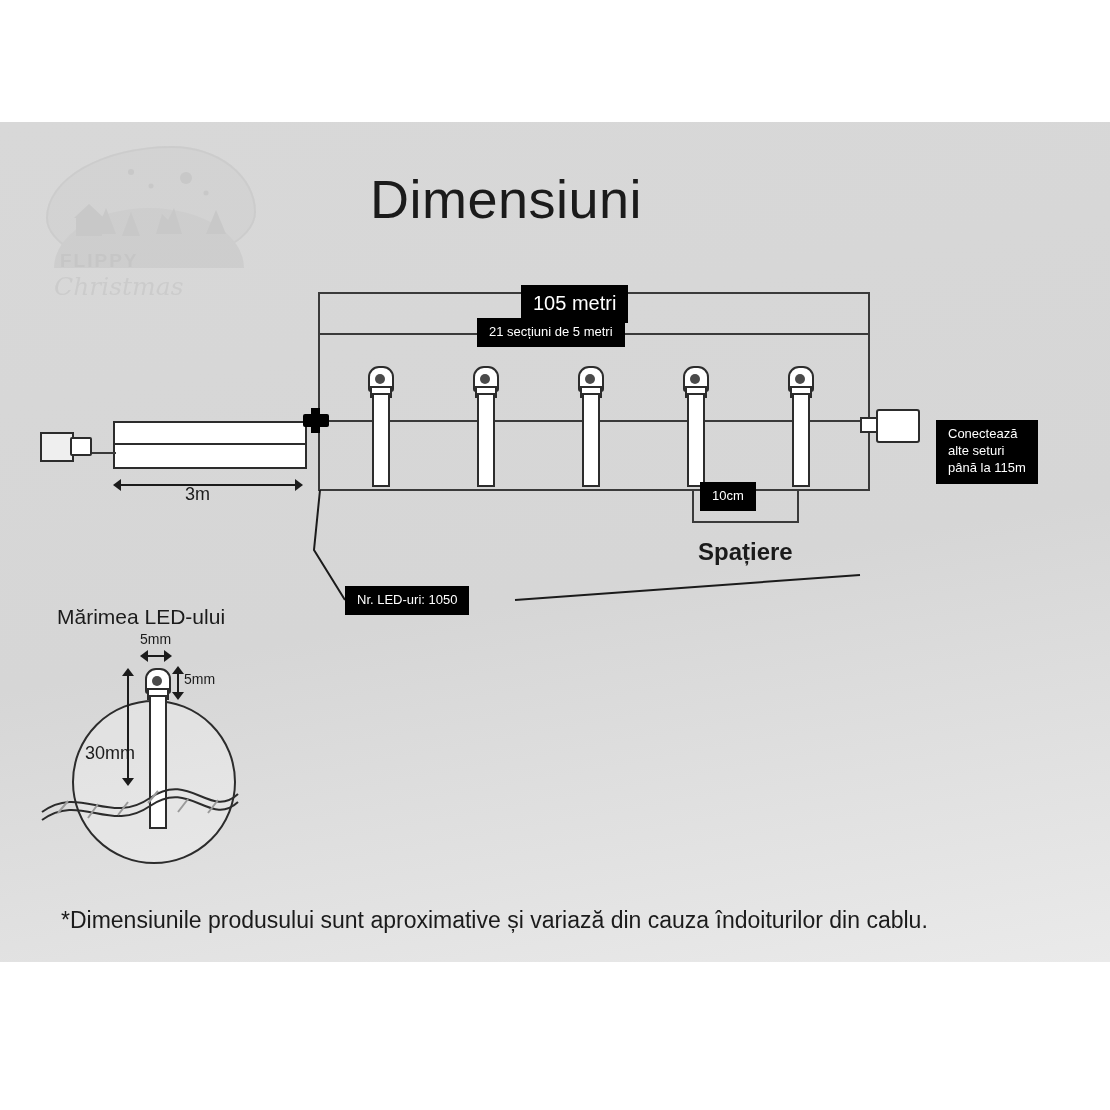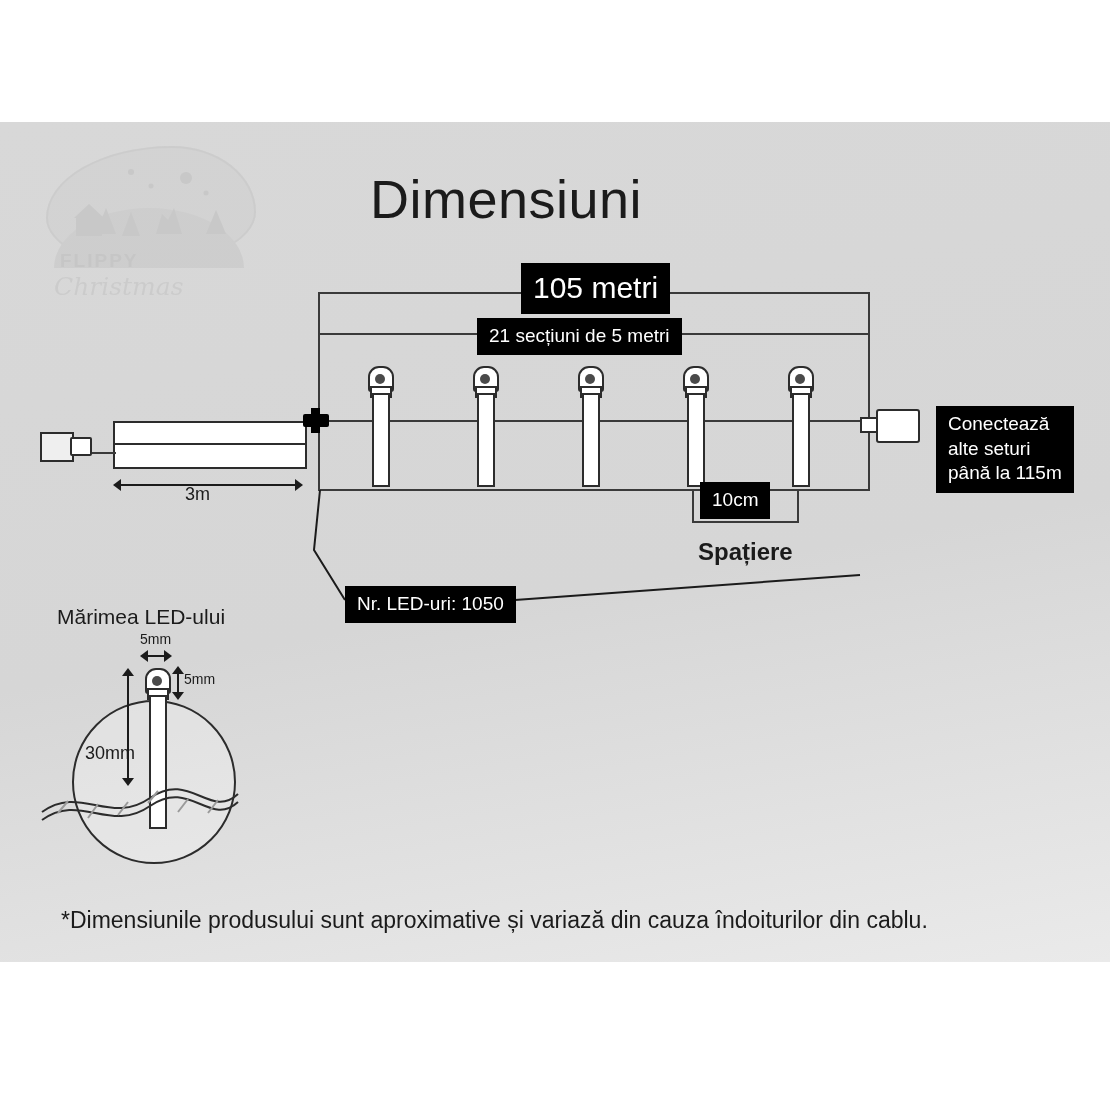--- a/index.html
+++ b/index.html
@@ -85,26 +85,26 @@
     font-family: "DejaVu Serif", serif;
     font-style: italic;
   }
   #watermark svg { position:absolute; left:0; top:0; }
 
   
   .lbl {
     position: absolute;
     background: #000000;
     color: #ffffff;
-    font-size: 19px;
+    font-size: 13px;
     padding: 6px 12px 7px 12px;
     white-space: nowrap;
     line-height: 1.25;
   }
-  .lbl.big { font-size: 30px; }
+  .lbl.big { font-size: 20px; margin-top: 22px; }
 
   
   .plain {
     position: absolute;
     color: #1b1b1b;
     white-space: nowrap;
   }
 
   
   .hline { position: absolute; background: #3a3a3a; height: 2px; }
@@ -275,21 +275,21 @@
       <div class="bar"></div>
       <div class="at"></div>
   </div>
   <div class="plain" style="left:185px; top:484px; font-size:18px;">3m</div>
 
   <div class="plug-right" style="left:860px; top:409px;">
     <div class="stub"></div>
       <div class="box"></div>
   </div>
 
-  <div class="lbl" style="left:936px; top:406px; line-height:1.3;">
+  <div class="lbl" style="left:936px; top:420px; line-height:1.3;">
     <div>Conectează</div>
     <div>alte seturi</div>
     <div>până la 115m</div>
   </div>
 
   <div class="vline" style="left:692px; top:489px; height:32px;"></div>
   <div class="vline" style="left:797px; top:489px; height:32px;"></div>
   <div class="hline" style="left:692px; top:521px; width:107px;"></div>
   <div class="lbl" style="left:700px; top:482px;">10cm</div>
   <div class="plain" style="left:698px; top:538px; font-size:24px;font-weight:bold;">Spațiere</div>

